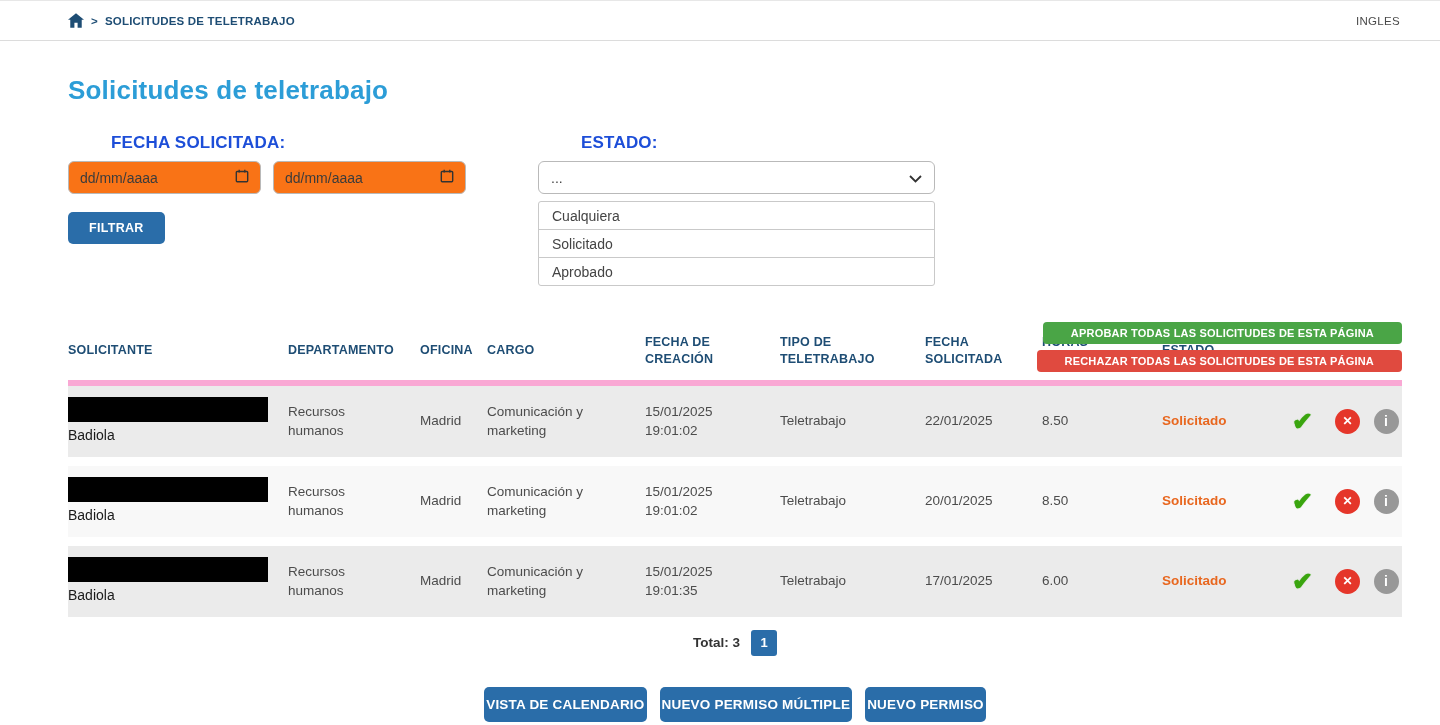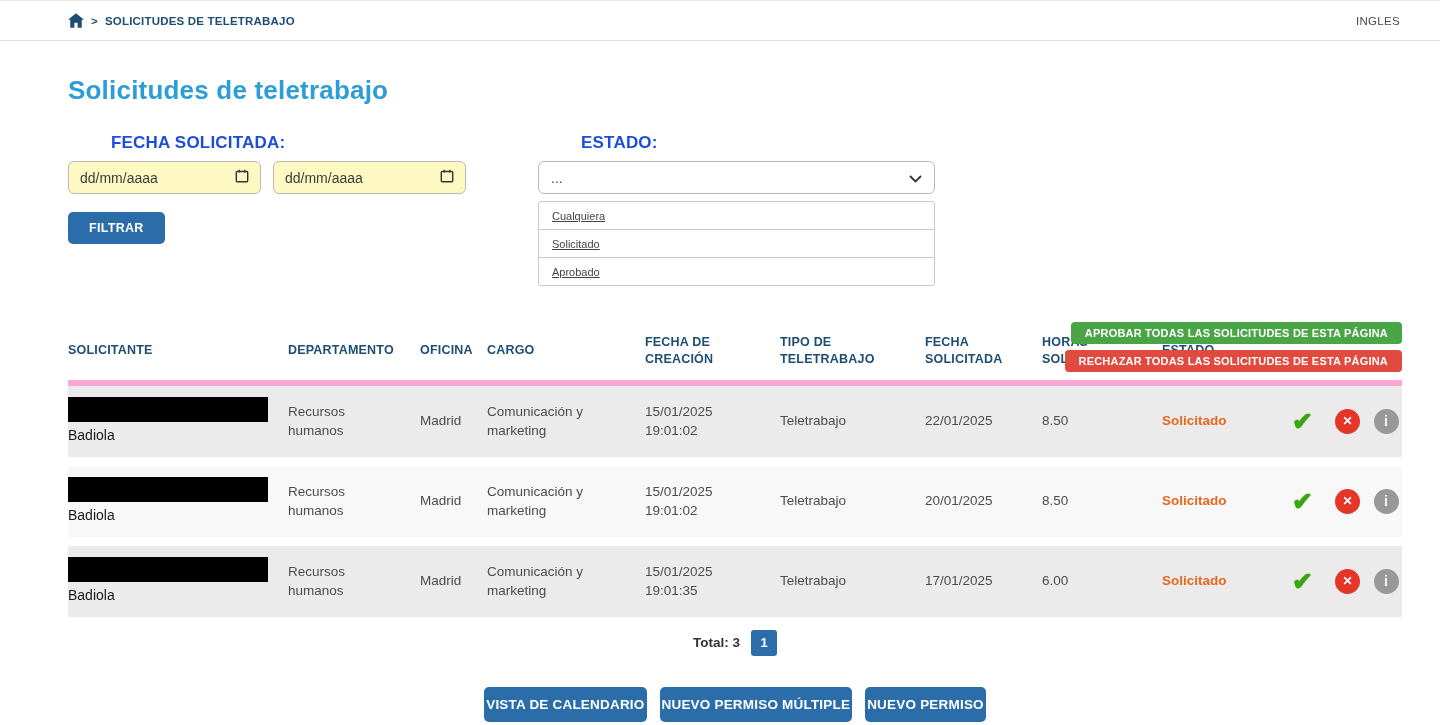--- a/index.html
+++ b/index.html
@@ -19,38 +19,38 @@
 
   h1 { margin-top:34px; font-size:26px; font-weight:bold; color:#2c9dd7; letter-spacing:.2px; }
 
   
   .filters { display:flex; margin-top:27px; }
   .flabel { display:block; font-size:17px; font-weight:bold; color:#1d4ed8; margin-bottom:8px; letter-spacing:.2px;margin-left:43px; }
   .filter-left { width:470px; }
   .date-row { display:flex; gap:12px; }
   .date-input { width:193px; height:33px; border:1px solid #b9b9b9; border-radius:6px;
     display:flex; align-items:center; justify-content:space-between; padding:0 11px;
-    font-size:14px; color:#3c3c3c; background:#fef9c3; cursor:text; }
+    font-size:14px; color:#3c3c3c; background:#f97316; cursor:text; }
   .filter-right { position:relative; width:397px; }
   .select { position:relative; width:397px; height:33px; border:1px solid #b9b9b9; border-radius:6px;
     display:flex; align-items:center; justify-content:space-between; padding:0 12px;
     font-size:14px; color:#444; background:#fff; cursor:pointer; }
   .options { position:absolute; top:69px; left:0; width:397px; z-index:5; }
   .option { background:#fff; border:1px solid #c9c9c9; height:29px; margin-top:-1px;
-    display:flex; align-items:center; padding:8px 13px; font-size:11px; color:#444; cursor:pointer;text-decoration:underline; }
+    display:flex; align-items:center; padding:8px 13px; font-size:14px; color:#444; cursor:pointer; }
   .option:first-child { border-radius:3px 3px 0 0; }
   .option:last-child { border-radius:0 0 3px 3px; }
 
   .btn { border:none; border-radius:5px; color:#fff; font-weight:bold; cursor:pointer;
     font-family:"Liberation Sans", sans-serif; }
   .filtrar { margin-top:18px; background:#2a6da9; font-size:12.5px; padding:9px 21px; letter-spacing:.3px; }
 
   .bulk { position:absolute; right:38px; top:247px; display:flex; flex-direction:column;
     align-items:flex-end; gap:6px; z-index:4; }
-  .bulk .btn { font-size:11px; padding:5px 14px; border-radius:4px; letter-spacing:.2px; }
+  .bulk .btn { font-size:11px; padding:5px 28px; border-radius:4px; letter-spacing:.2px; }
   .approve-all { background:#4aa546; }
   .reject-all { background:#e04a3f; }
 
   
   .table { margin-top:80px; width:1334px; }
   .thead, .trow { display:grid;
     grid-template-columns:220px 132px 67px 158px 135px 145px 117px 120px 118px 45px 45px 1fr; }
   .thead { border-bottom:6px solid #f9a8d4; padding:10px 0 12px; align-items:center; }
   .th { font-size:12.5px; font-weight:bold; color:#1e4d74; line-height:1.35; padding-right:10px; letter-spacing:.2px; }
   .trow { align-items:center; min-height:71px; margin-bottom:9px; padding:8px 0; }

